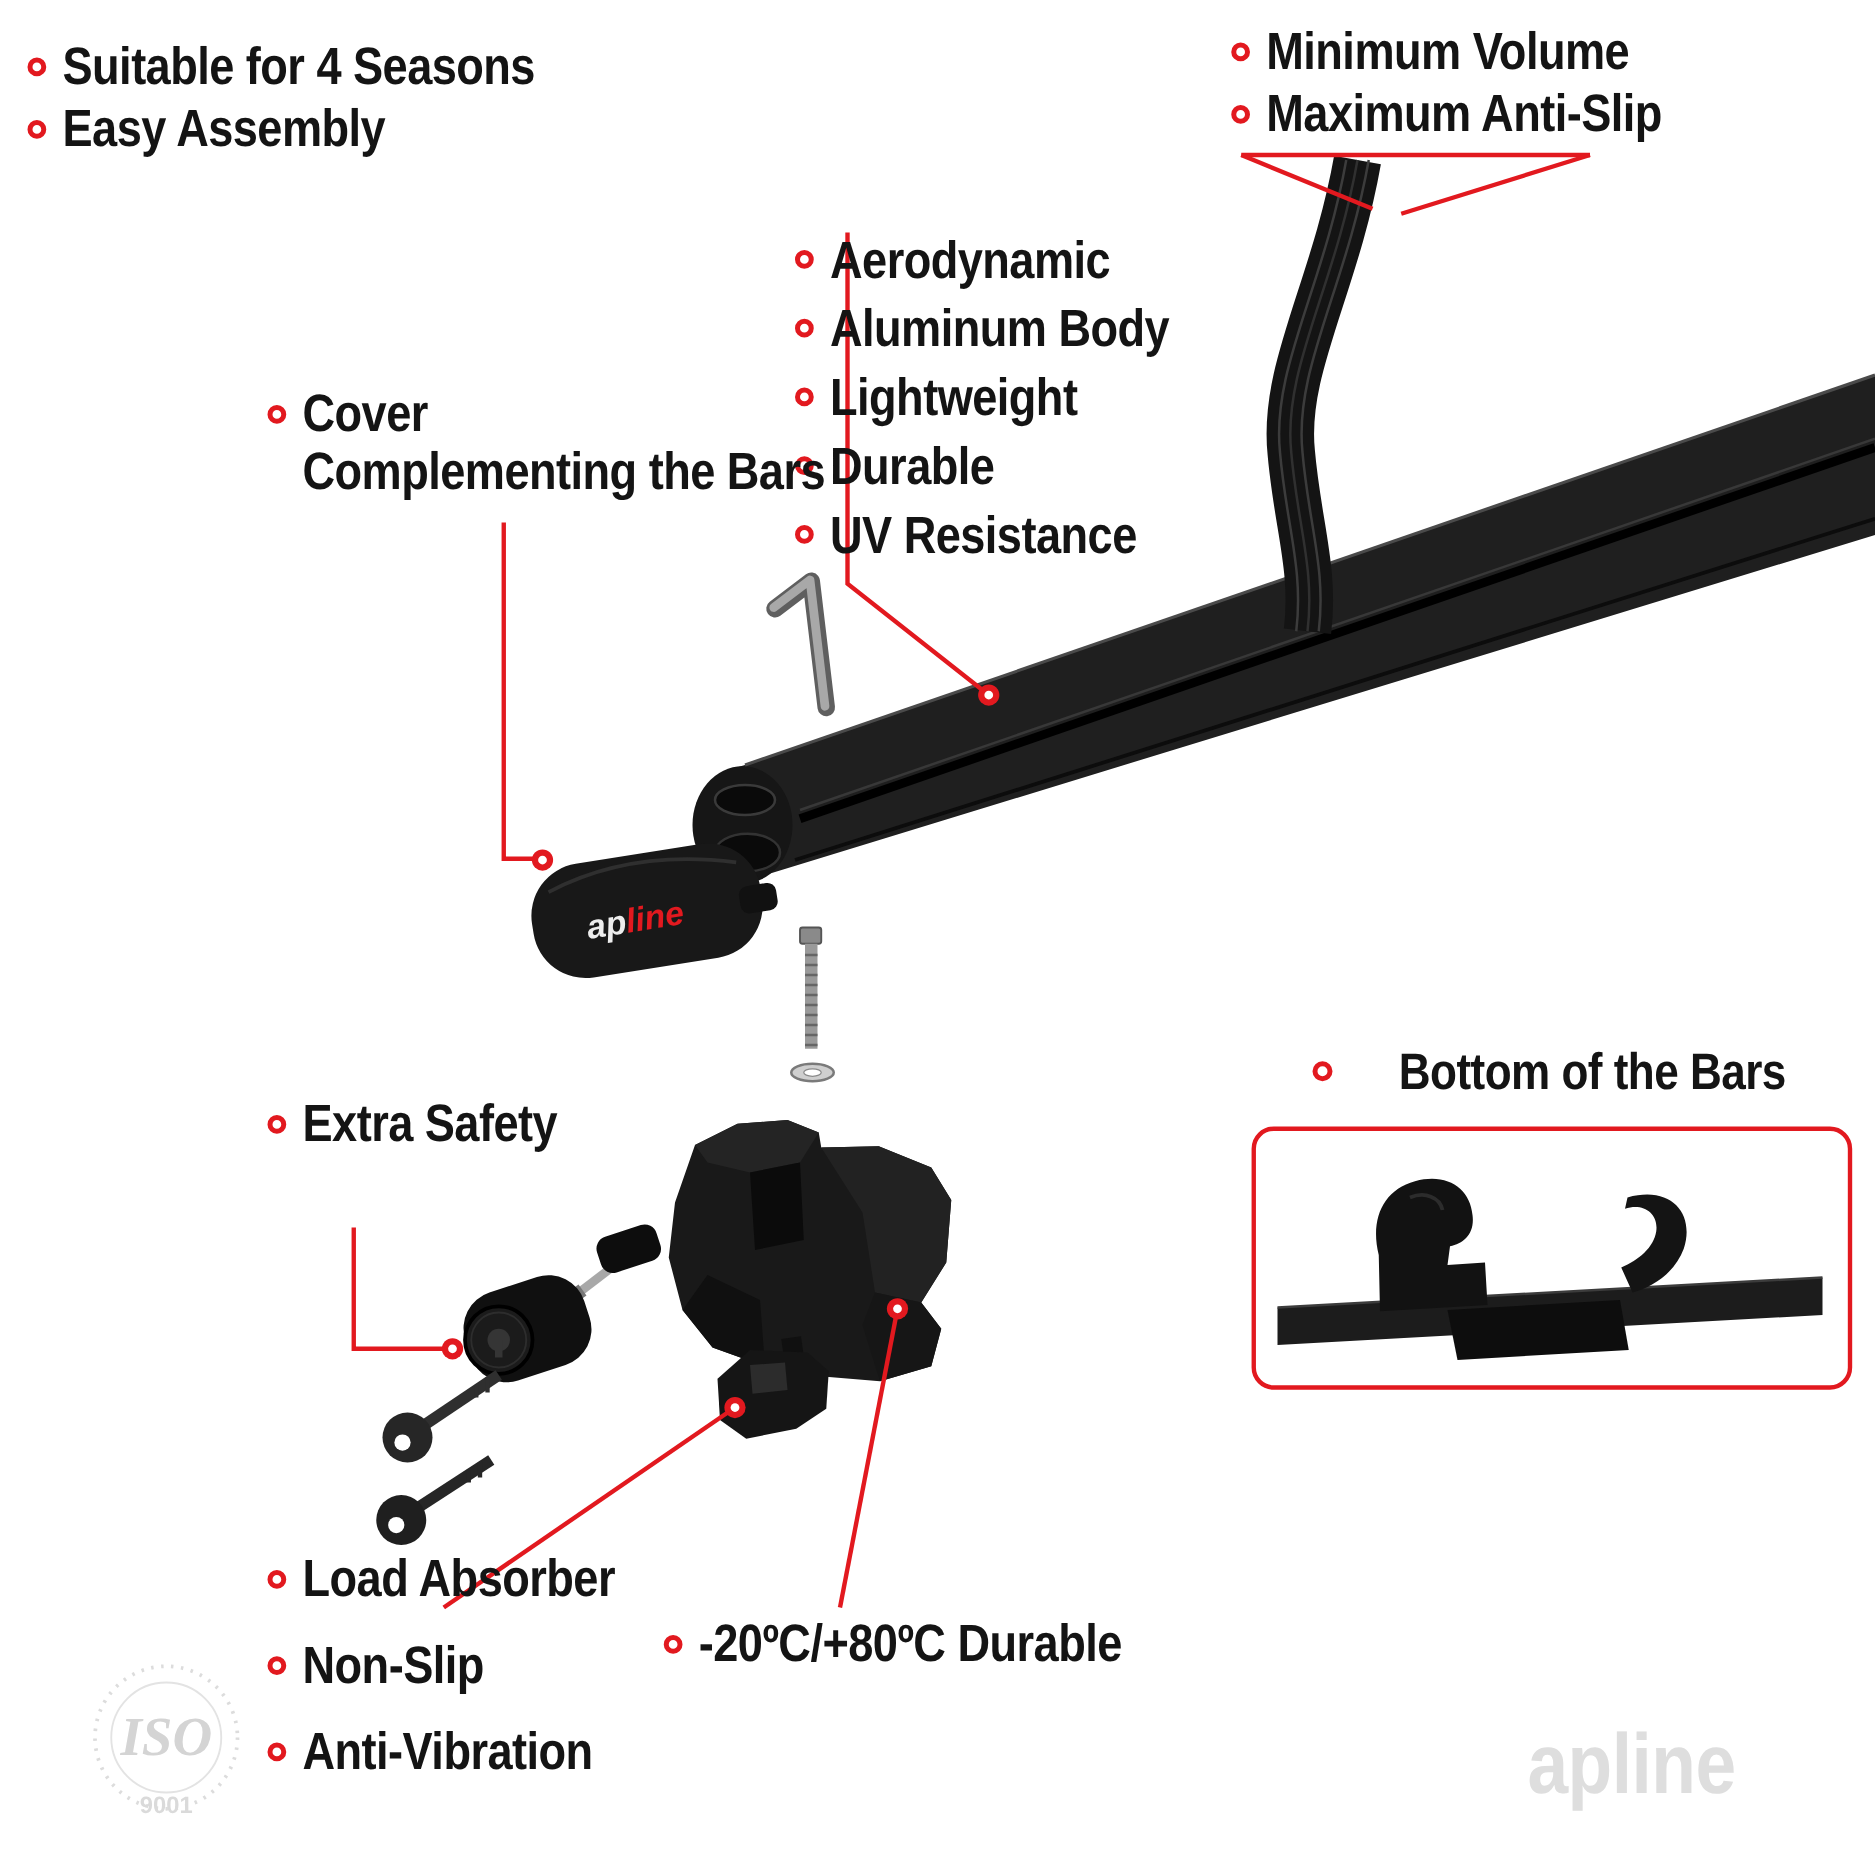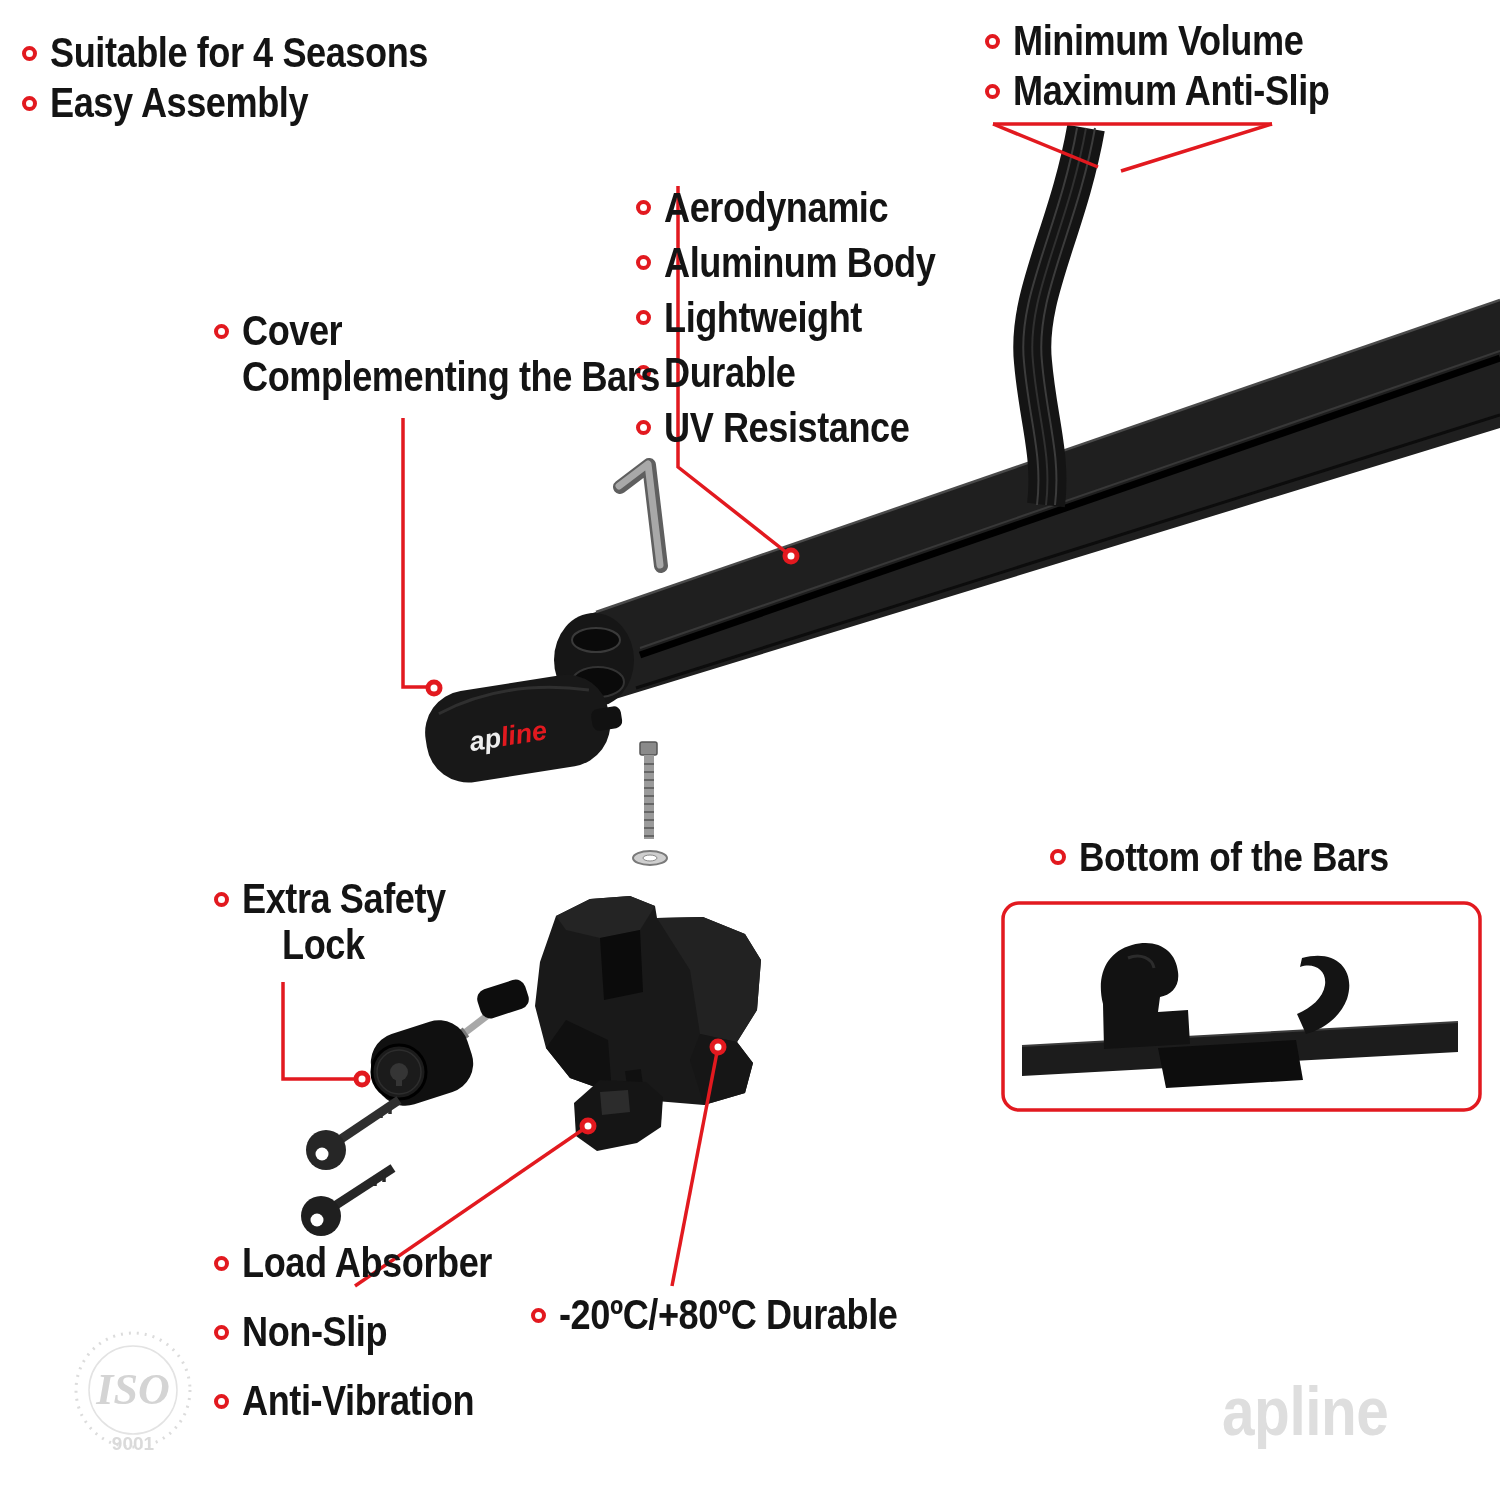--- a/index.html
+++ b/index.html
@@ -212,27 +212,24 @@
     <div class="row mt12 indent">
         <span class="t">Complementing the Bars</span>
       </div>
   </div>
 
   <div class="lbl" style="left:214px;top:876px;">
     <div class="row">
         <span class="ring"></span>
         <span class="t">Extra Safety</span>
       </div>
-    <div class="row mt12 indent2">
-        <span class="t">Lock</span>
-      </div>
   </div>
 
   <div class="lbl big" style="left:1050px;top:832px;">
-    <div class="row" style="height:50px;">
+    <div class="row" style="height:50px;gap:40px;">
         <span class="ring lg"></span>
         <span class="t">Bottom of the Bars</span>
       </div>
   </div>
 
   <div class="lbl list gap23" style="left:214px;top:1240px;">
     <div class="row">
         <span class="ring"></span>
         <span class="t">Load Absorber</span>
       </div>

